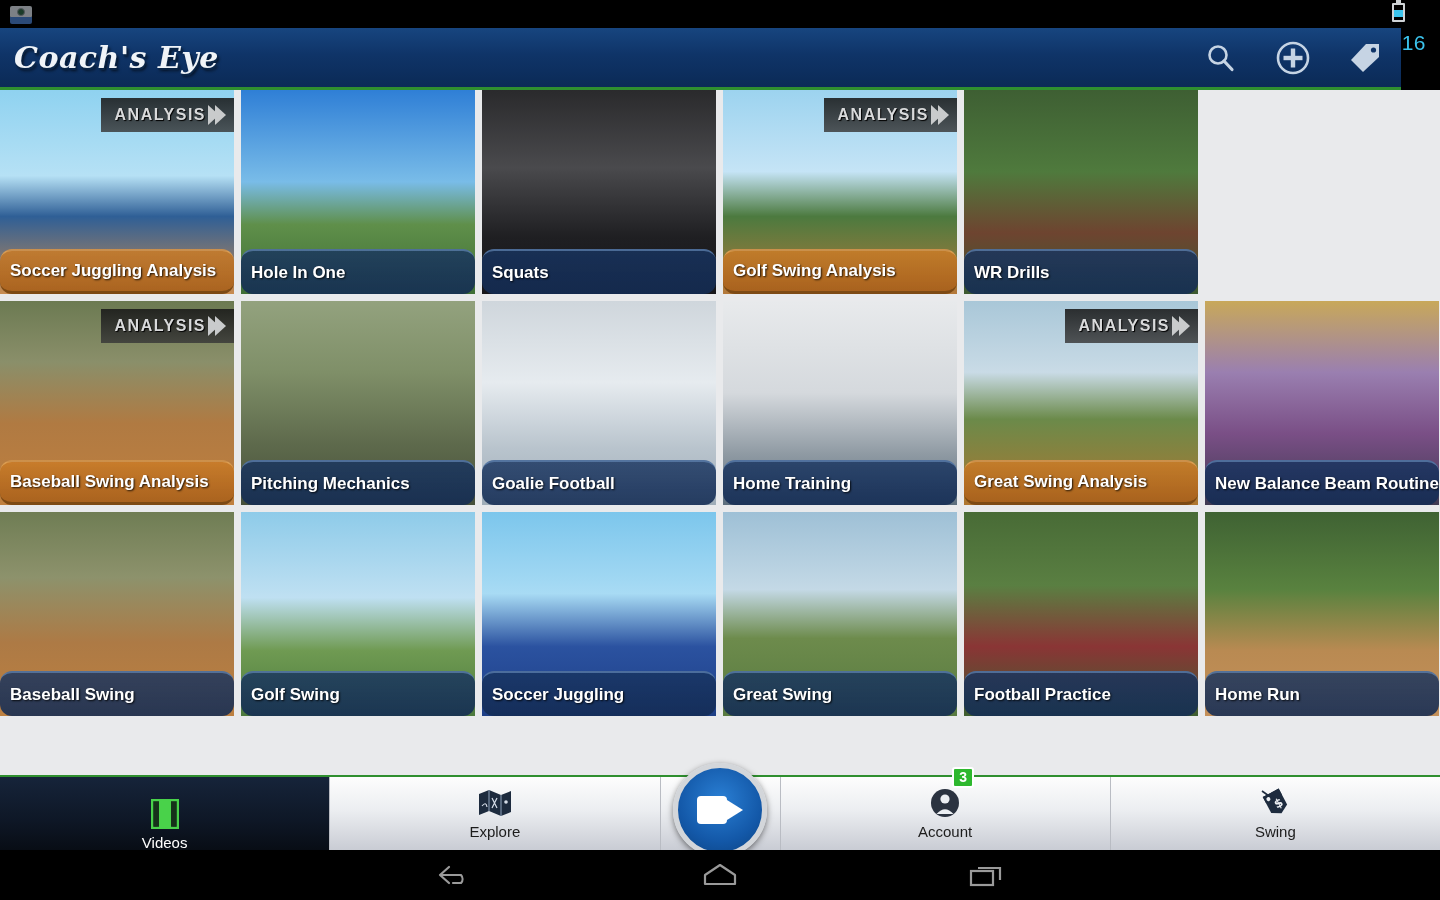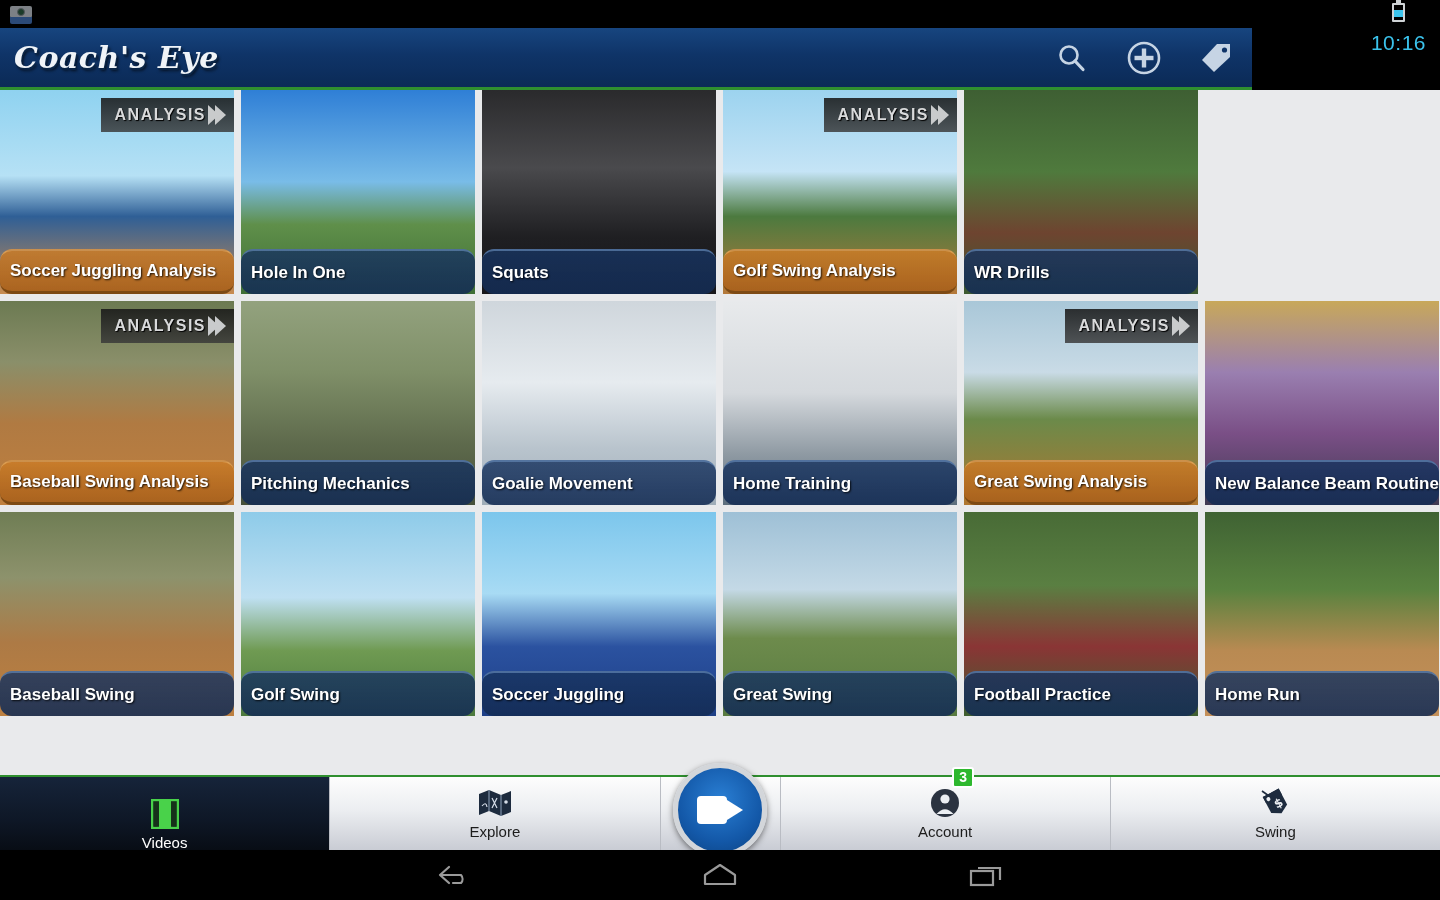--- a/index.html
+++ b/index.html
@@ -15,21 +15,21 @@
   .sb-cam .base{position:absolute;left:2px;top:14px;width:22px;height:7px;background:#2b4a78;border-radius:0 0 2px 2px;}
   .sb-right{margin-left:auto;display:flex;align-items:center;gap:9px;padding-right:14px;flex-direction:column;}
   .wifi{width:24px;height:18px;position:relative;}
   .batt{width:13px;height:22px;position:relative;}
   .batt .cap{position:absolute;left:4px;top:0;width:5px;height:3px;background:#cfd3d6;}
   .batt .shell{position:absolute;left:0;top:3px;width:13px;height:19px;border:2px solid #cfd3d6;border-radius:1px;}
   .batt .fill{position:absolute;left:2px;bottom:5px;width:9px;height:7px;background:#3bc3ec;}
   .clock{color:#3bc3ec;font-size:21px;letter-spacing:.5px;}
 
   
-  .actionbar{position:absolute;left:0;top:28px;width:1252px;height:62px;
+  .actionbar{position:absolute;left:0;top:28px;width:1401px;height:62px;
              background:linear-gradient(180deg,#17457f 0%,#0f3468 45%,#0b2a56 100%);
              display:flex;align-items:center;border-bottom:3px solid #2f8f2f;}
   .brand{margin-left:14px;font-family:"DejaVu Serif", serif;font-style:italic;font-weight:bold;
          font-size:30px;color:#f0f4f8;letter-spacing:.5px;
          text-shadow:1px 2px 0 #0a2546, 2px 3px 3px rgba(0,0,0,.65);}
   .ab-actions{margin-left:auto;display:flex;align-items:center;}
   .ab-btn{width:72px;height:62px;display:flex;align-items:center;justify-content:center;}
 
   
   .grid{position:absolute;left:0;top:90px;width:1440px;height:685px;background:#e9eaec;overflow:hidden;}
@@ -179,21 +179,21 @@
           </span>
         </div>
         <div class="caption analysis">Baseball Swing Analysis</div>
       </div>
       <div class="tile">
         <div class="thumb" style="background: linear-gradient(rgb(147, 162, 126) 0%, rgb(127, 143, 104) 35%, rgb(94, 106, 76) 70%, rgb(70, 80, 58) 100%);"></div>
         <div class="caption normal">Pitching Mechanics</div>
       </div>
       <div class="tile">
         <div class="thumb" style="background: linear-gradient(rgb(207, 214, 220) 0%, rgb(230, 235, 239) 40%, rgb(185, 196, 205) 72%, rgb(159, 173, 184) 100%);"></div>
-        <div class="caption normal">Goalie Movement</div>
+        <div class="caption normal">Goalie Football</div>
       </div>
       <div class="tile">
         <div class="thumb" style="background: linear-gradient(rgb(232, 234, 236) 0%, rgb(213, 217, 221) 45%, rgb(143, 154, 163) 75%, rgb(92, 110, 125) 100%);"></div>
         <div class="caption normal">Home Training</div>
       </div>
       <div class="tile">
         <div class="thumb" style="background: linear-gradient(rgb(169, 199, 216) 0%, rgb(201, 219, 230) 35%, rgb(107, 138, 74) 58%, rgb(176, 118, 47) 100%);"></div>
         <div class="badge-analysis">
           <span>ANALYSIS</span>
           <span class="chev">

